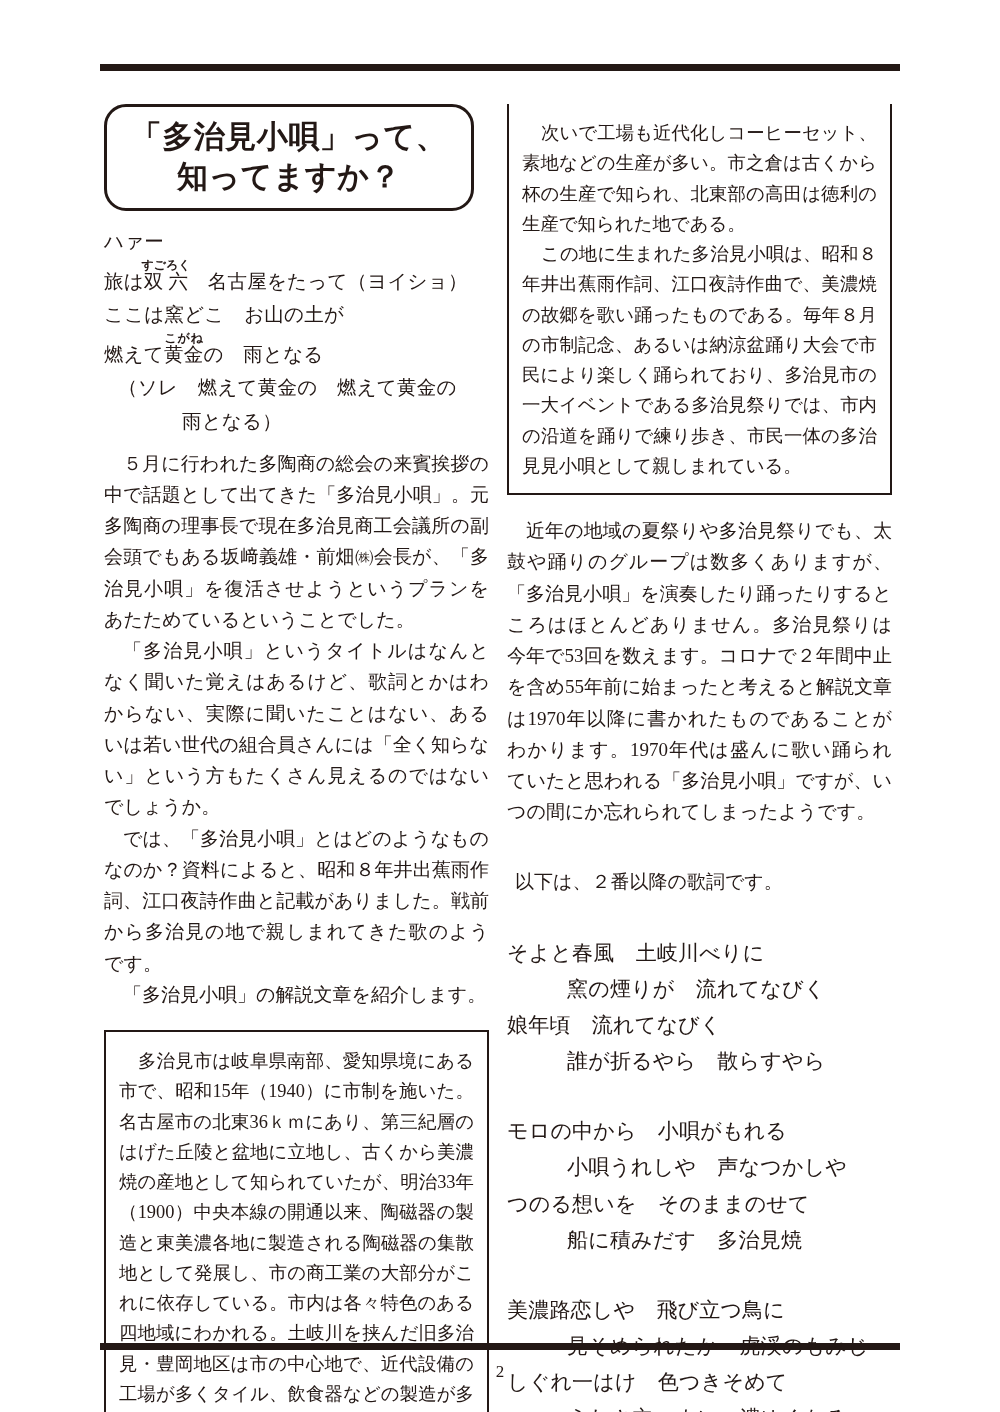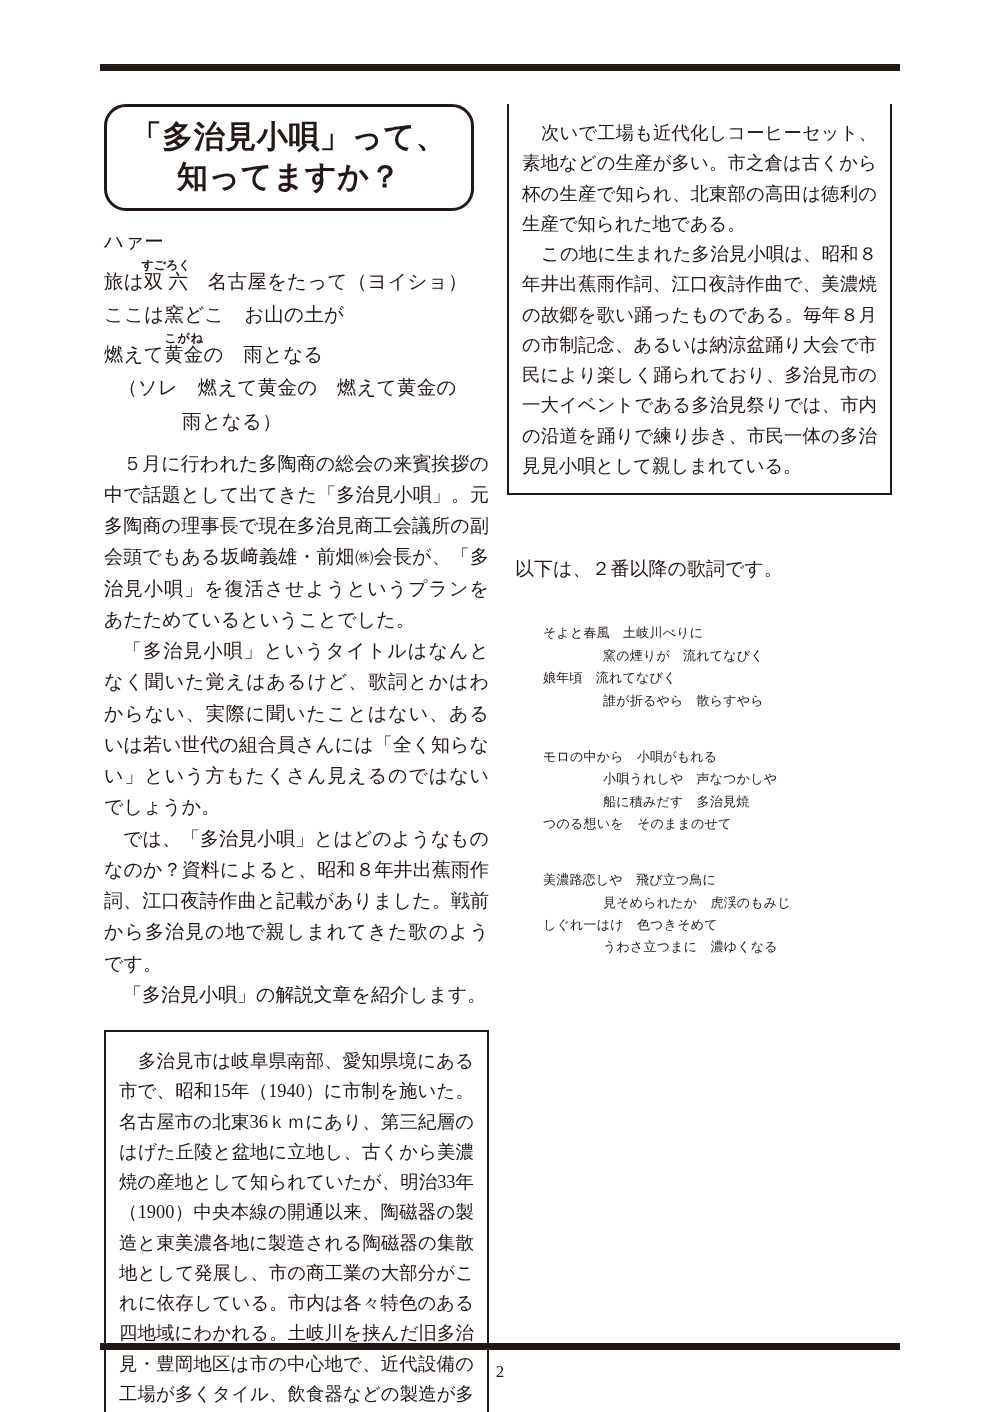--- a/index.html
+++ b/index.html
@@ -112,24 +112,23 @@
   .framed.open-bottom { border-bottom: none; }
   .framed.open-top { border-top: none; }
 
   
   .lead-line {
     margin: 8px;
     font-size: 19px;
     line-height: 1.645;
   }
   .verse-block {
-    font-size: 13px;
+    font-size: 21px;
     line-height: 1.72;
     letter-spacing: 0.2px;
-    margin-left: 36px;
   }
   .verse-block .vline { display: block; white-space: nowrap; }
   .vline.hang { padding-left: 60px; }
   .spacer-sm { height: 20px; }
   .spacer-md { height: 30px; }
   .spacer-lg { height: 34px; }
 </style>
 </head>
 <body>
 
@@ -171,41 +170,42 @@
 
   <div class="col col-right">
 
     <div class="framed open-top">
       <p class="body">次いで工場も近代化しコーヒーセット、素地などの生産が多い。市之倉は古くから杯の生産で知られ、北東部の高田は徳利の生産で知られた地である。</p>
       <p class="body">この地に生まれた多治見小唄は、昭和８年井出蕉雨作詞、江口夜詩作曲で、美濃焼の故郷を歌い踊ったものである。毎年８月の市制記念、あるいは納涼盆踊り大会で市民により楽しく踊られており、多治見市の一大イベントである多治見祭りでは、市内の沿道を踊りで練り歩き、市民一体の多治見見小唄として親しまれている。</p>
     </div>
 
     <div class="spacer-sm"></div>
 
+    <p class="body">近年の地域の夏祭りや多治見祭りでも、太鼓や踊りのグループは数多くありますが、「多治見小唄」を演奏したり踊ったりするところはほとんどありません。多治見祭りは今年で53回を数えます。コロナで２年間中止を含め55年前に始まったと考えると解説文章は1970年以降に書かれたものであることがわかります。1970年代は盛んに歌い踊られていたと思われる「多治見小唄」ですが、いつの間にか忘れられてしまったようです。</p>
 
     <div class="spacer-md"></div>
 
     <p class="lead-line">以下は、２番以降の歌詞です。</p>
 
     <div class="spacer-md"></div>
 
     <div class="verse-block">
       <span class="vline">そよと春風　土岐川べりに</span>
       <span class="vline hang">窯の煙りが　流れてなびく</span>
       <span class="vline">娘年頃　流れてなびく</span>
       <span class="vline hang">誰が折るやら　散らすやら</span>
     </div>
 
     <div class="spacer-lg"></div>
 
     <div class="verse-block">
       <span class="vline">モロの中から　小唄がもれる</span>
       <span class="vline hang">小唄うれしや　声なつかしや</span>
+      <span class="vline">つのる想いを　そのままのせて</span>
       <span class="vline hang">船に積みだす　多治見焼</span>
-      <span class="vline">つのる想いを　そのままのせて</span>
     </div>
 
     <div class="spacer-lg"></div>
 
     <div class="verse-block">
       <span class="vline">美濃路恋しや　飛び立つ鳥に</span>
       <span class="vline hang">見そめられたか　虎渓のもみじ</span>
       <span class="vline">しぐれ一はけ　色つきそめて</span>
       <span class="vline hang">うわさ立つまに　濃ゆくなる</span>
     </div>

